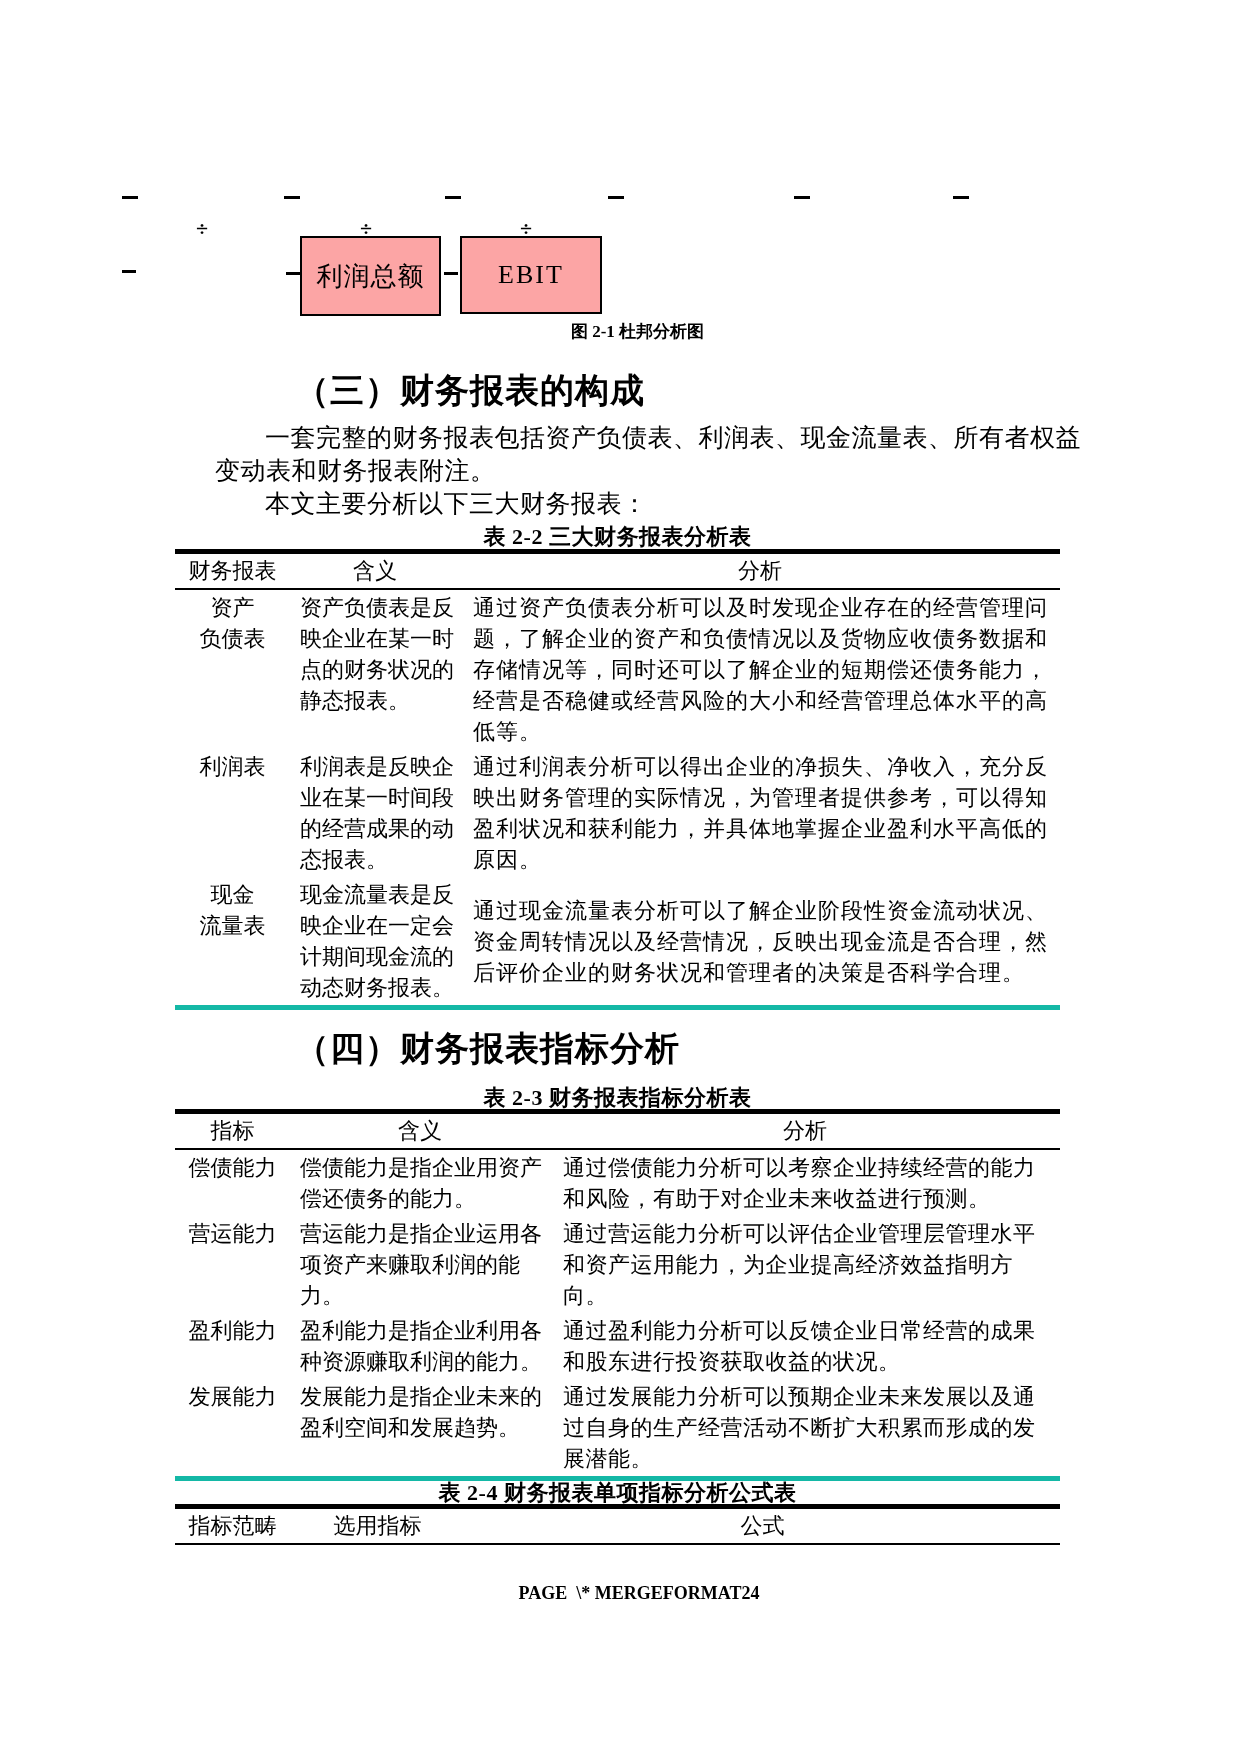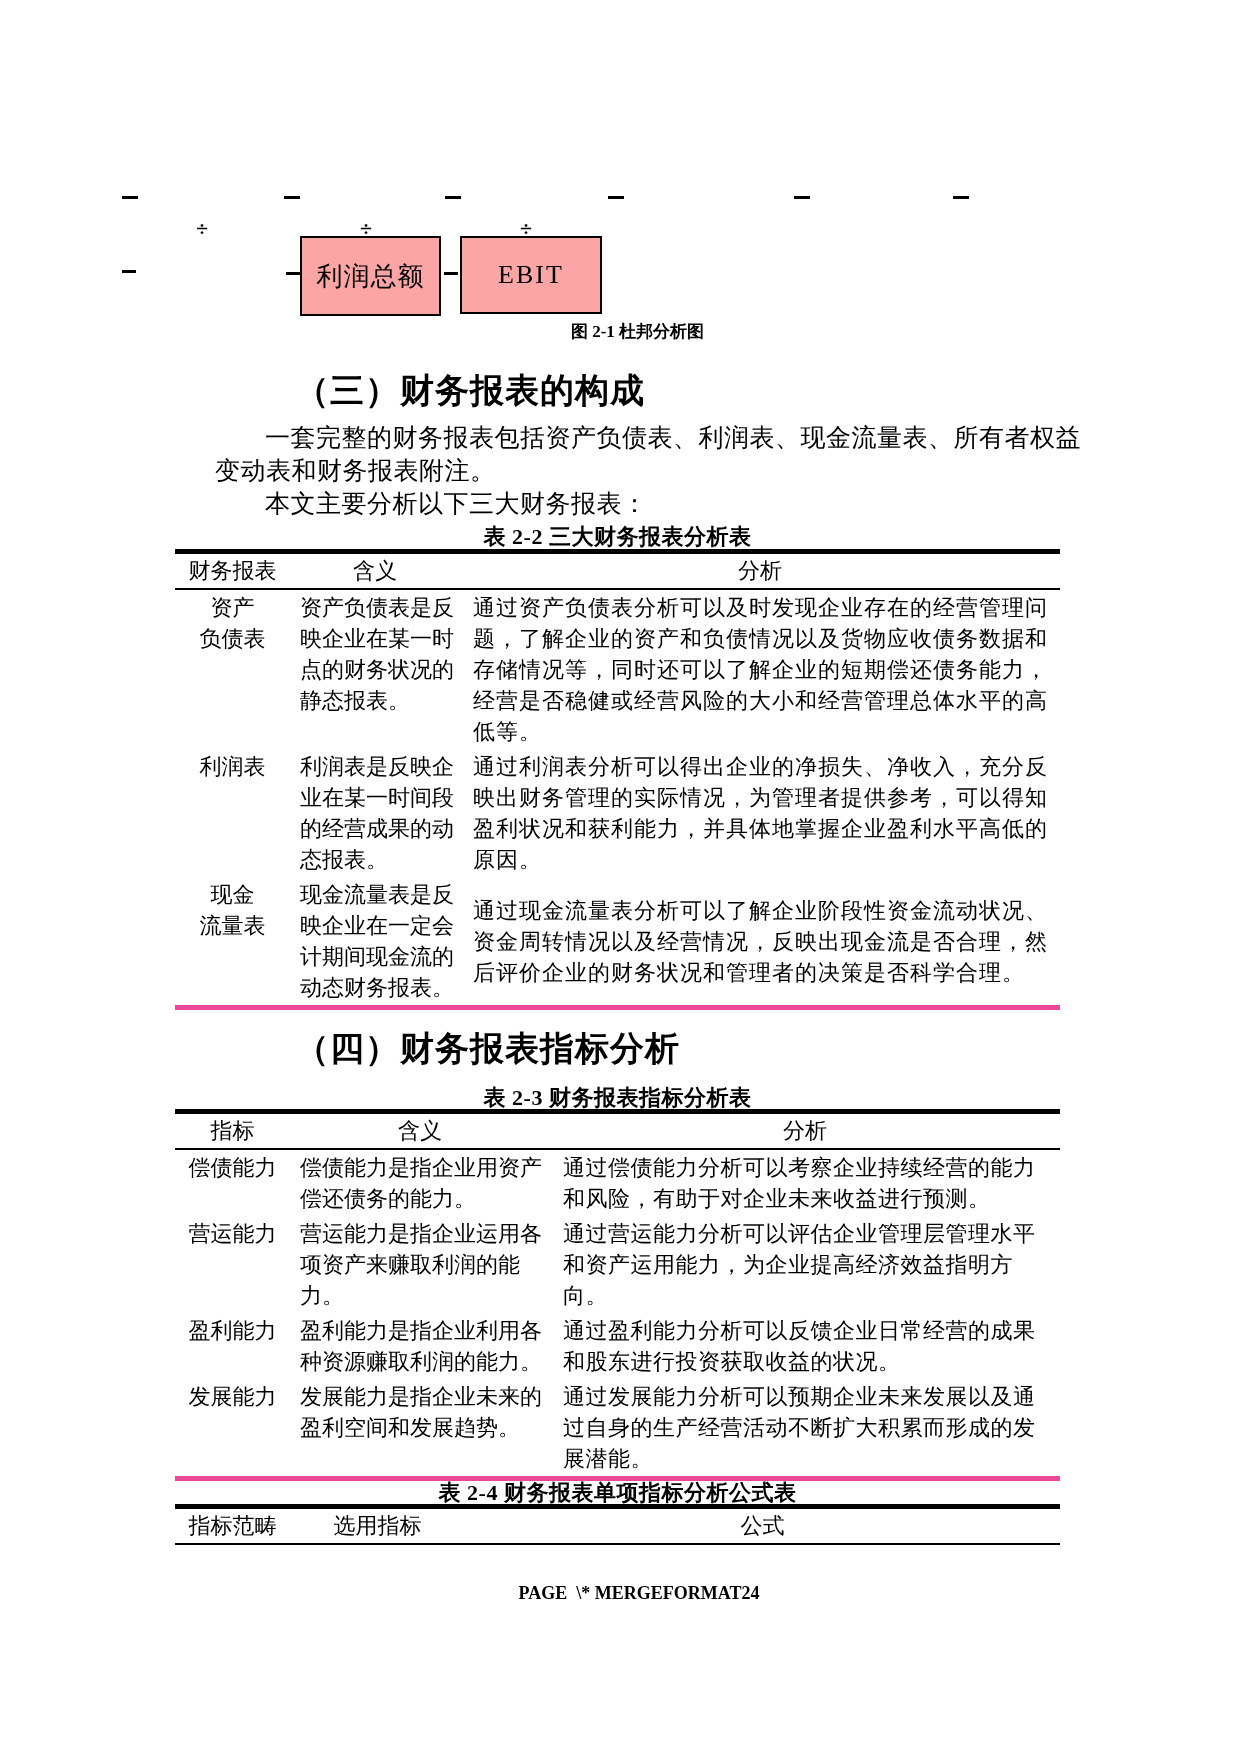--- a/index.html
+++ b/index.html
@@ -38,21 +38,21 @@
     position:absolute;left:175px;width:885px;text-align:center;
     font-size:22px;font-weight:bold;letter-spacing:0.5px;
   }
   
   table.doc{
     position:absolute;left:175px;width:885px;
     border-collapse:collapse;table-layout:fixed;
     border-top:5px solid #000;
     font-size:22px;
   }
-  table.doc.thick-bottom{border-bottom:5px solid #ec4899;}
+  table.doc.thick-bottom{border-bottom:5px solid #14b8a6;}
   table.doc.thin-bottom{border-bottom:2px solid #000;}
   table.doc thead td{
     border-bottom:2px solid #000;
     text-align:center;vertical-align:middle;
     height:34px;line-height:34px;
     padding:0;
   }
   table.doc tbody td{
     line-height:31px;
     padding-top:2px;padding-bottom:2px;

